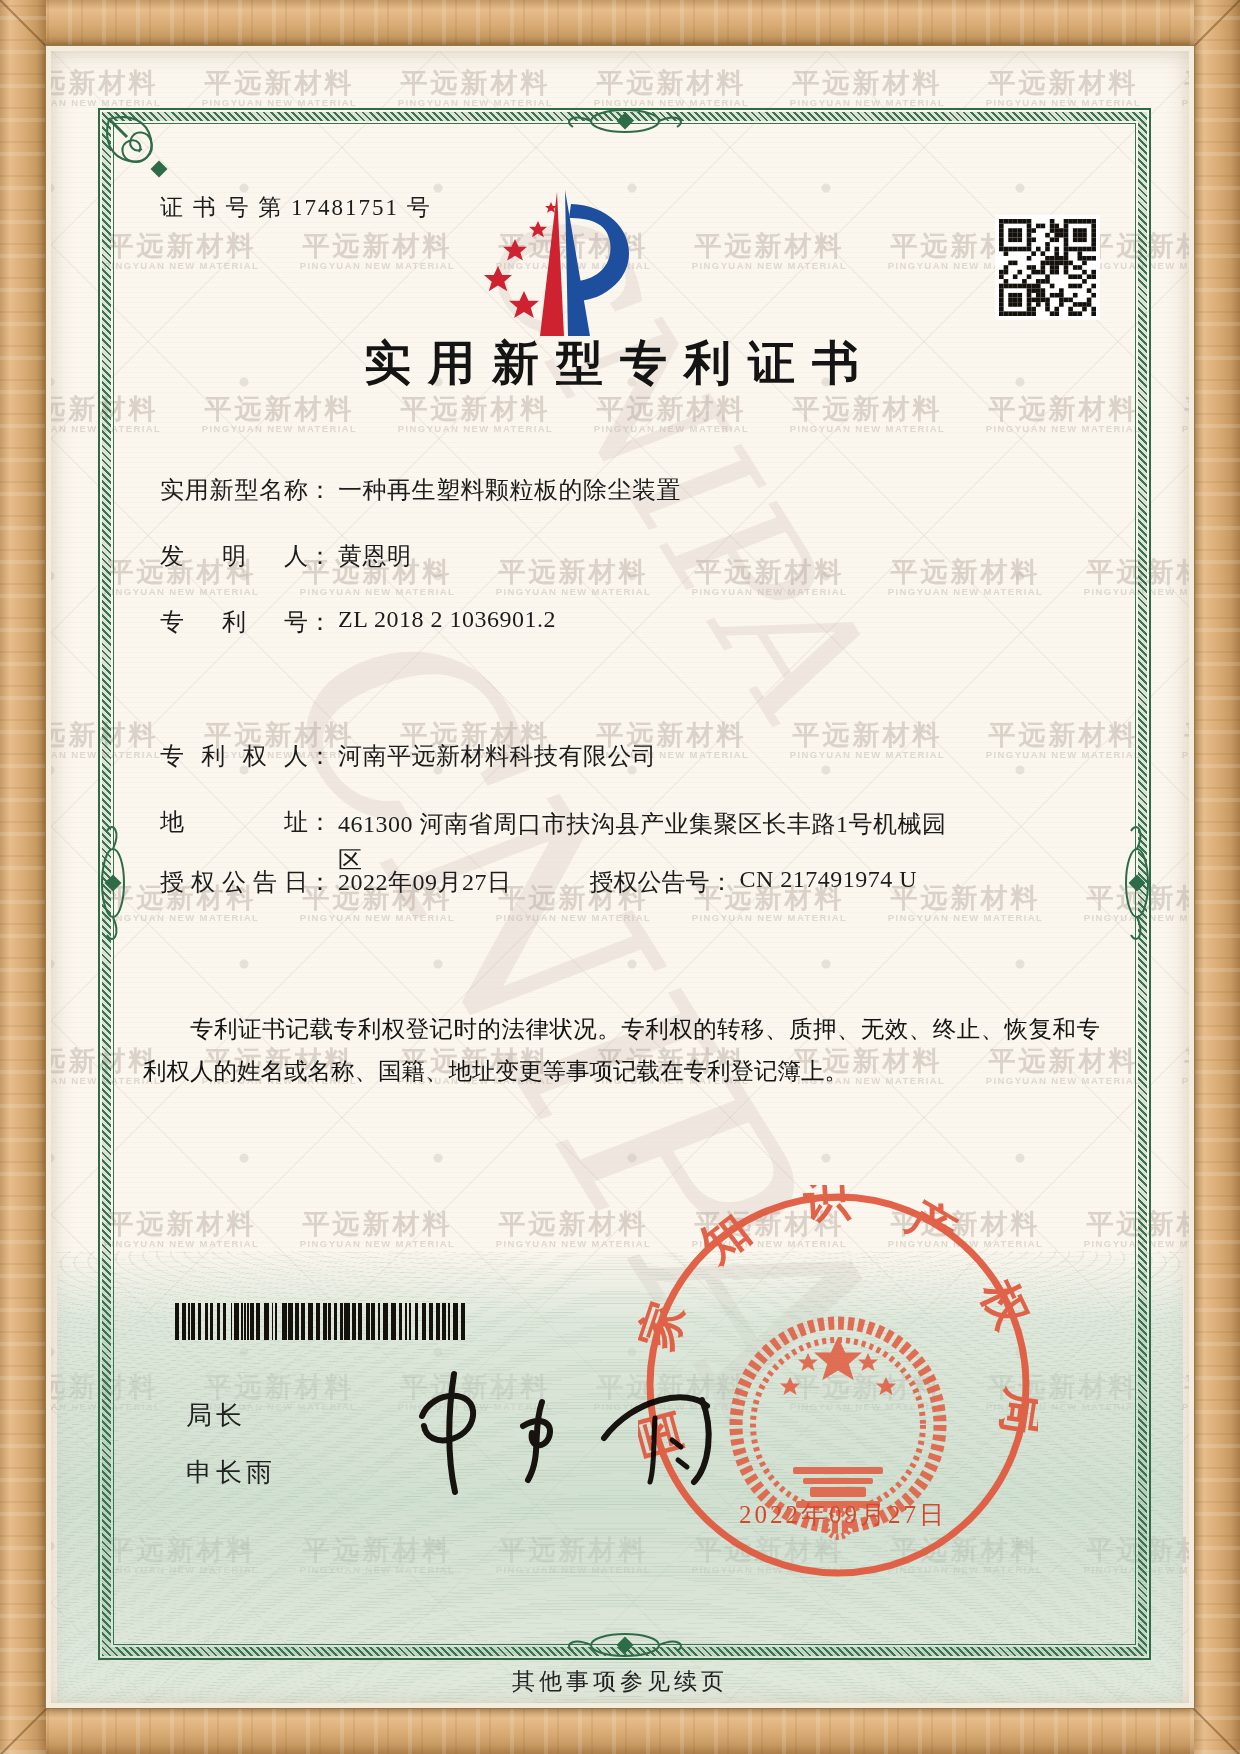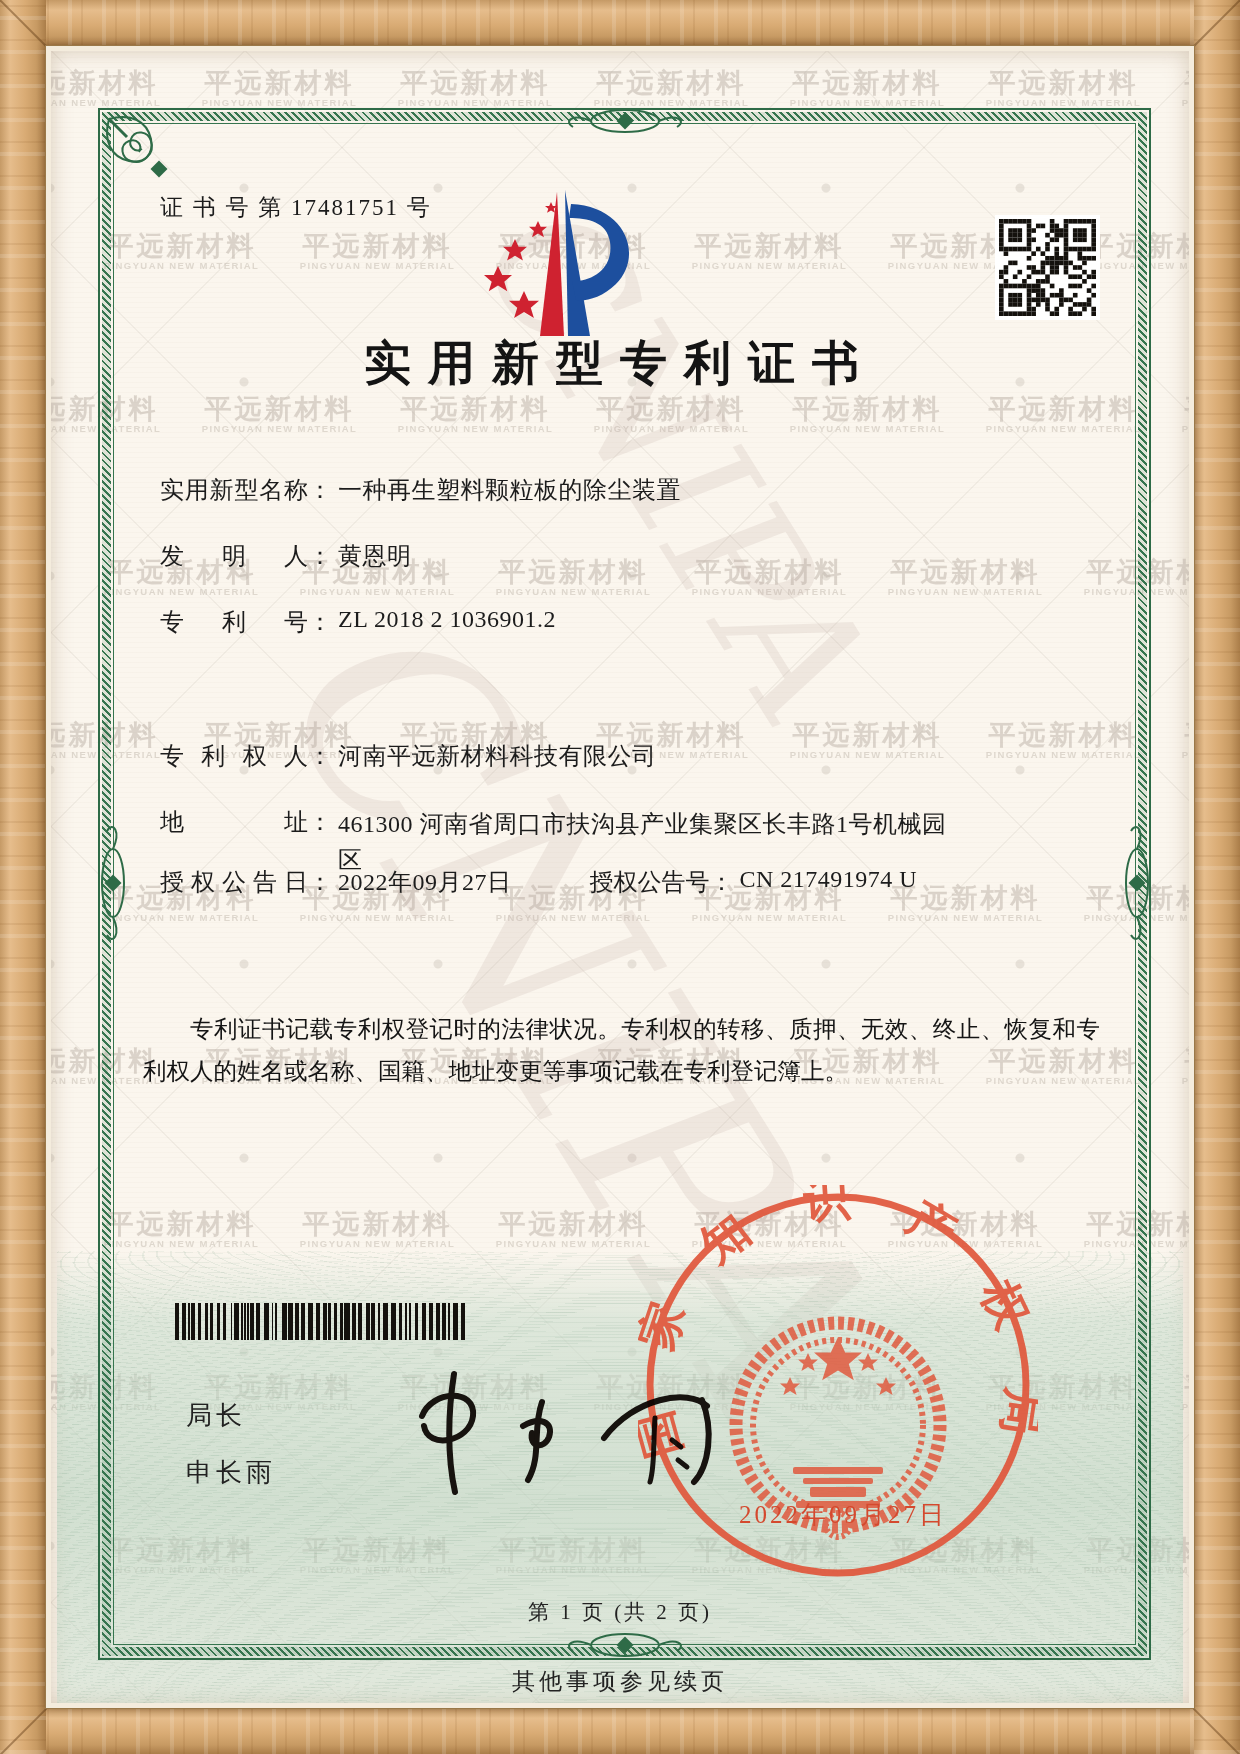--- a/index.html
+++ b/index.html
@@ -828,15 +828,14 @@
       <polygon points="0,-1 .3,-.35 1,-.35 .45,.12 .66,.8 0,.4 -.66,.8 -.45,.12 -1,-.35 -.3,-.35" transform="translate(248,202) scale(10)" stroke="none"></polygon>
       <rect x="155" y="282" width="90" height="7" rx="2" stroke="none"></rect>
       <rect x="165" y="293" width="70" height="6" rx="2" stroke="none"></rect>
       <rect x="172" y="302" width="56" height="10" rx="2" stroke="none"></rect>
       <rect x="158" y="316" width="84" height="7" rx="2" stroke="none"></rect>
       <circle cx="200" cy="340" r="12" fill="none" stroke-width="6" stroke-dasharray="3 3"></circle>
     </g>
   </svg>
   <div id="seal-date" class="abs">2022年09月27日</div>
 
-  <div id="page-footer" class="abs">第 1 页 (共 2 页)</div>
   <div id="cont-note" class="abs">其他事项参见续页</div>
 </div>
 
 </body></html>

